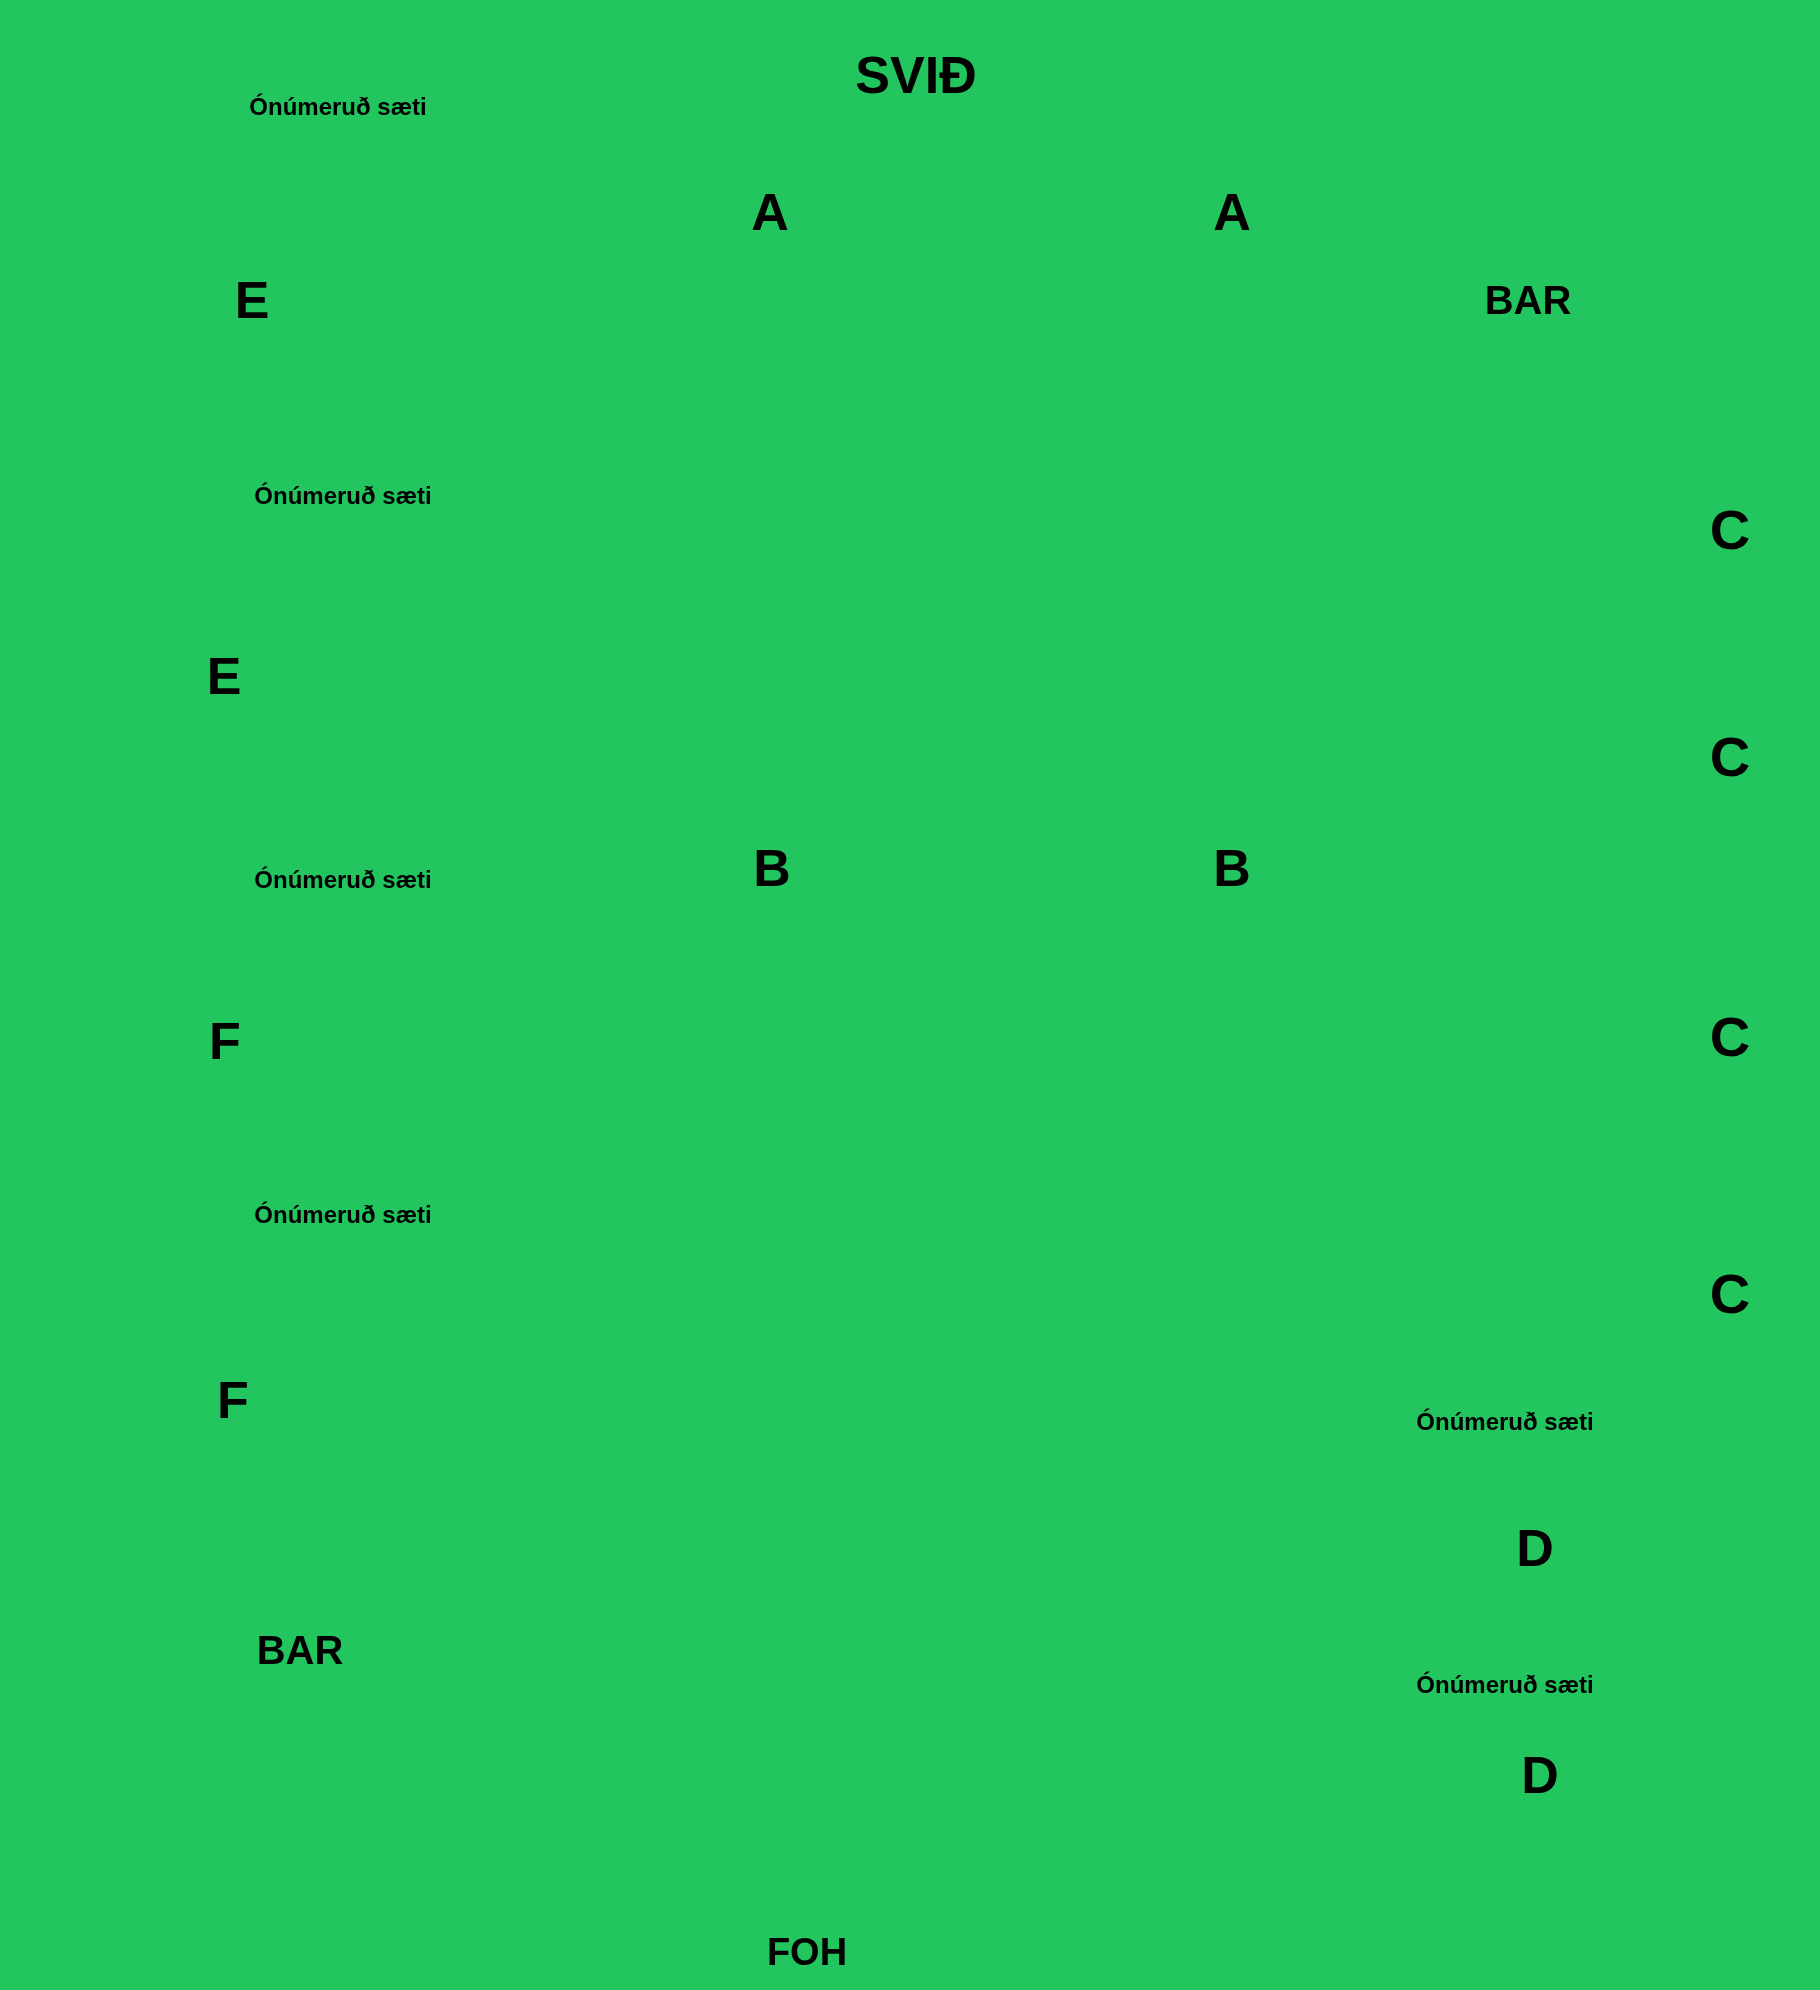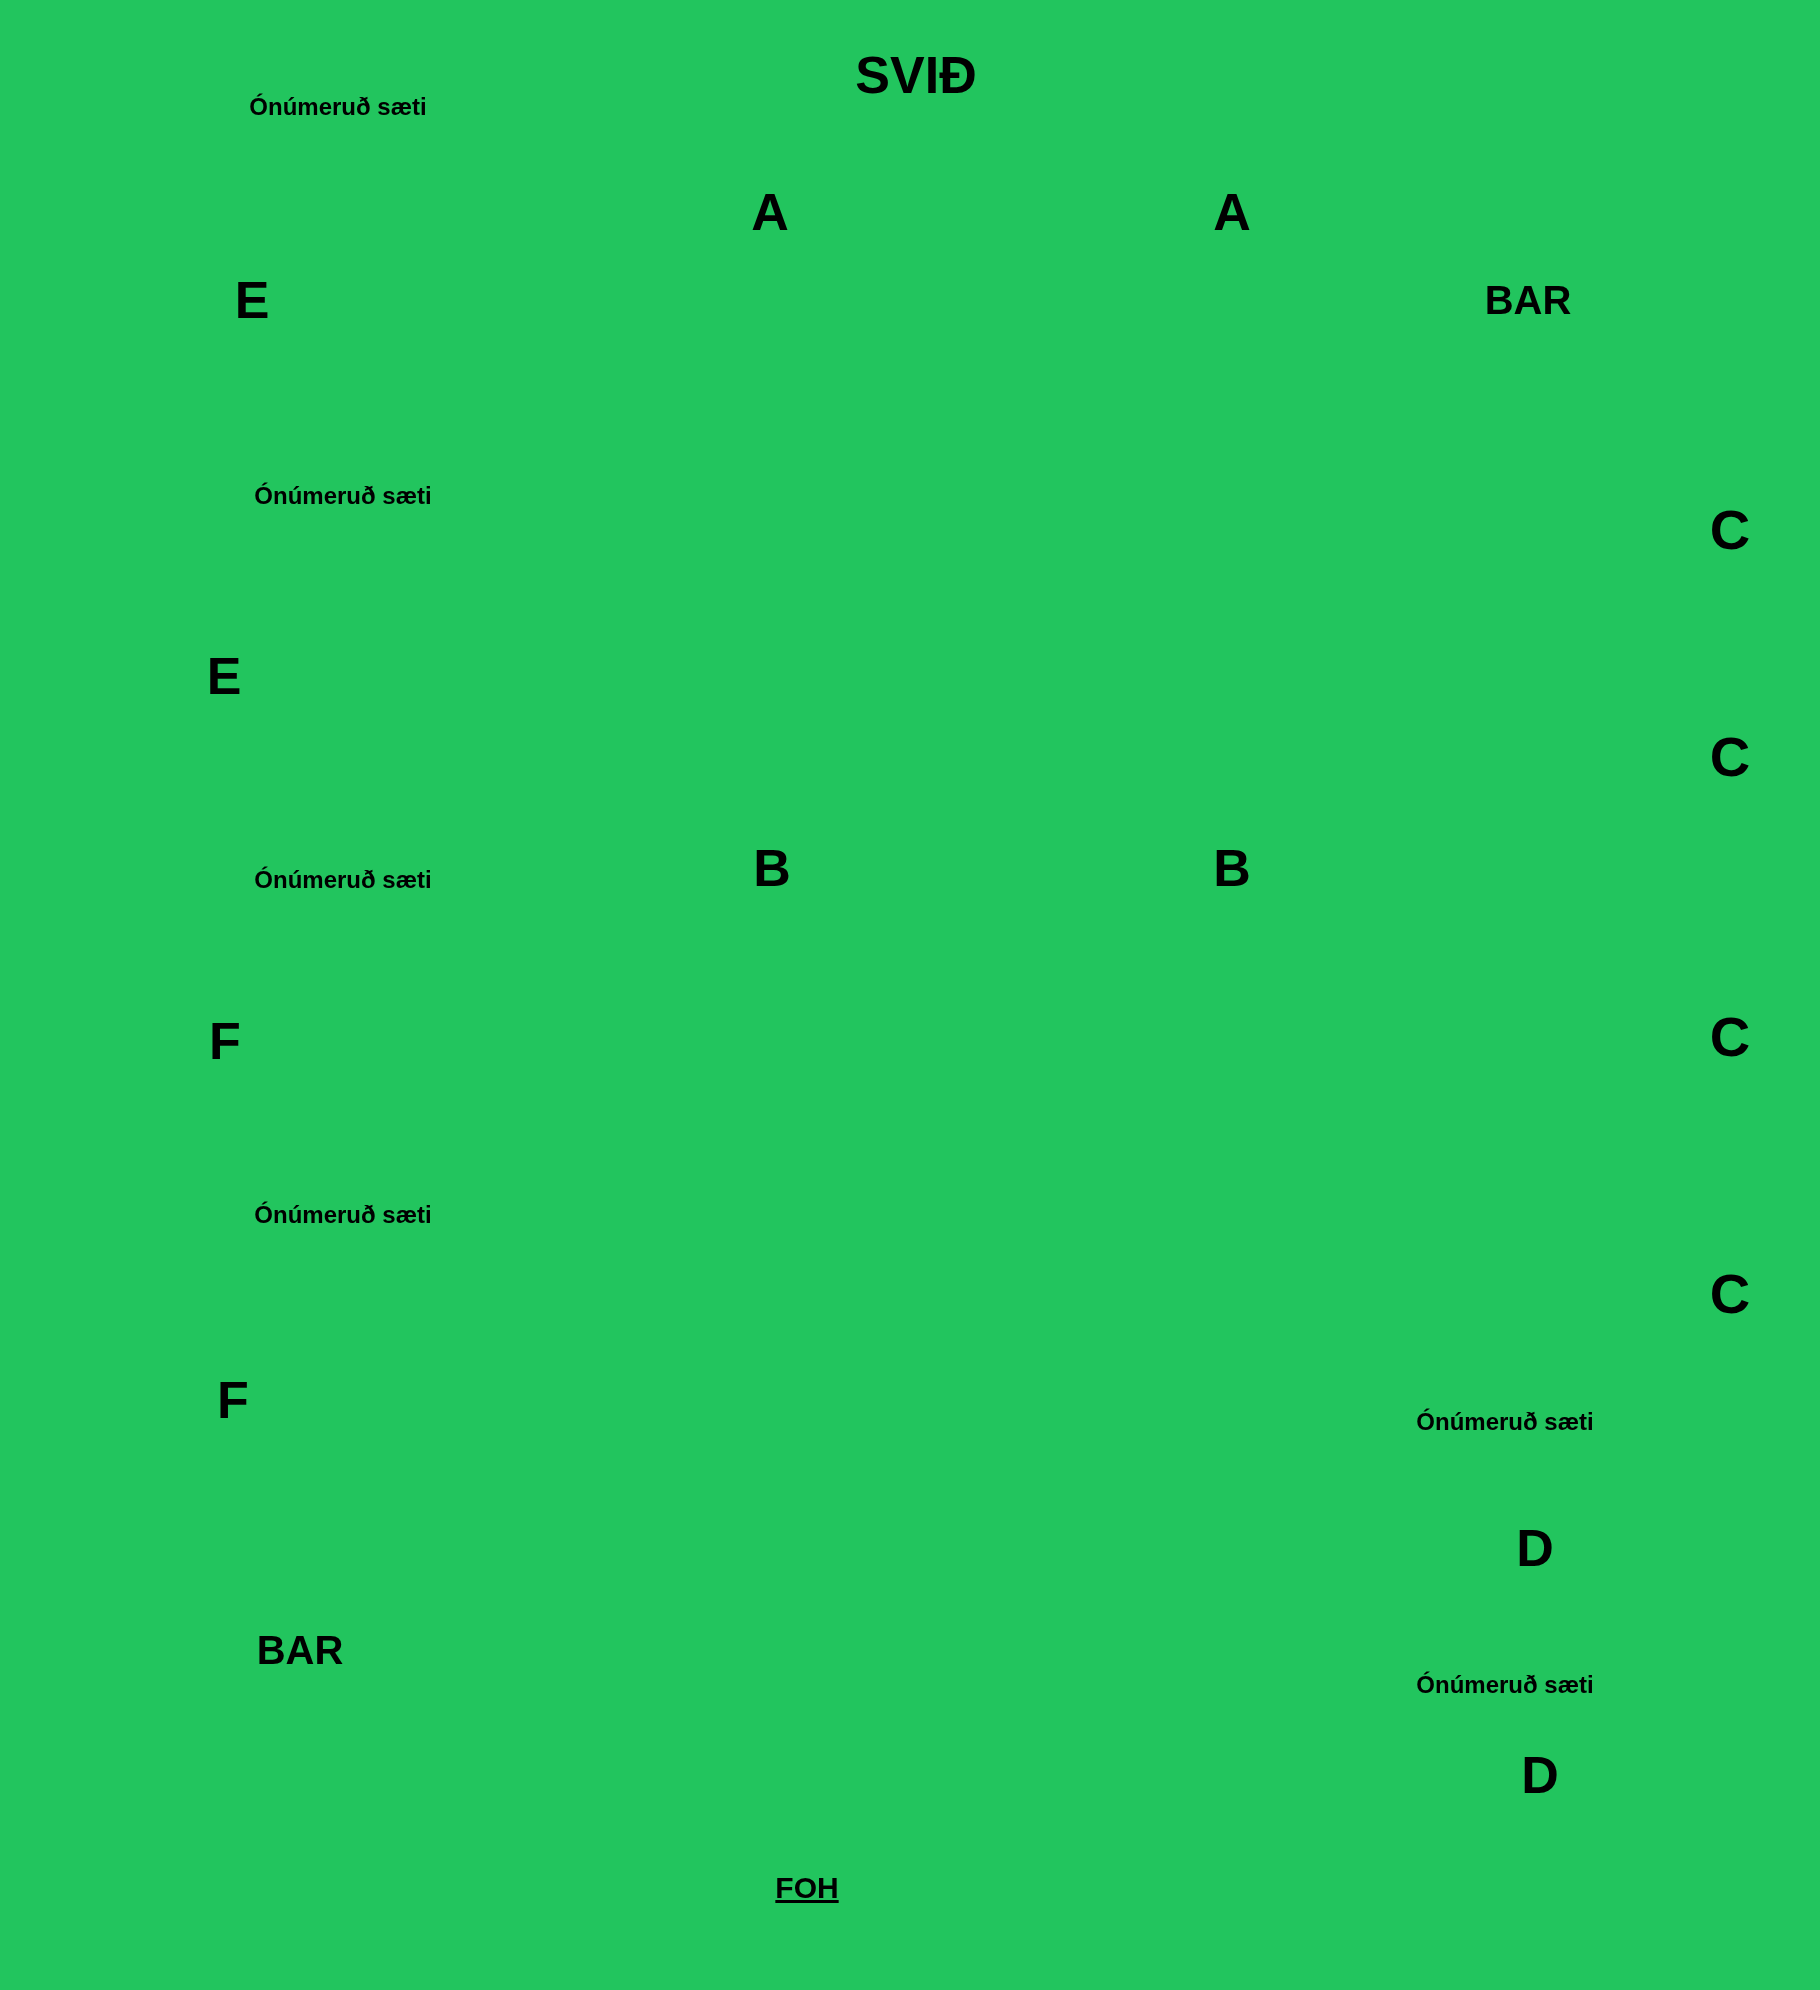--- a/index.html
+++ b/index.html
@@ -19,21 +19,21 @@
     font-weight: 700;
     line-height: 1;
     color: #000;
   }
 </style>
 </head>
 <body>
 
 <div id="seatmap">
   <div class="floating-label" style="left:916px; top:75px; font-size:52px;">SVIÐ</div>
-  <div class="floating-label" style="left:807px; top:1888px; font-size:30px;text-decoration:underline;">FOH</div>
+  <div class="floating-label" style="left:807px; top:1952px; font-size:38px;">FOH</div>
 <div class="floating-label" style="left: 338px; top: 107px; font-size: 24px;">Ónúmeruð sæti</div>
     <div class="floating-label" style="left: 252px; top: 300px; font-size: 52px;">E</div>
     <div class="floating-label" style="left: 1528px; top: 300px; font-size: 40px;">BAR</div>
     <div class="floating-label" style="left: 770px; top: 212px; font-size: 52px;">A</div>
     <div class="floating-label" style="left: 1232px; top: 212px; font-size: 52px;">A</div>
     <div class="floating-label" style="left: 343px; top: 496px; font-size: 24px;">Ónúmeruð sæti</div>
     <div class="floating-label" style="left: 1730px; top: 530px; font-size: 56px;">C</div>
     <div class="floating-label" style="left: 224px; top: 676px; font-size: 52px;">E</div>
     <div class="floating-label" style="left: 1730px; top: 757px; font-size: 56px;">C</div>
     <div class="floating-label" style="left: 772px; top: 868px; font-size: 52px;">B</div>

